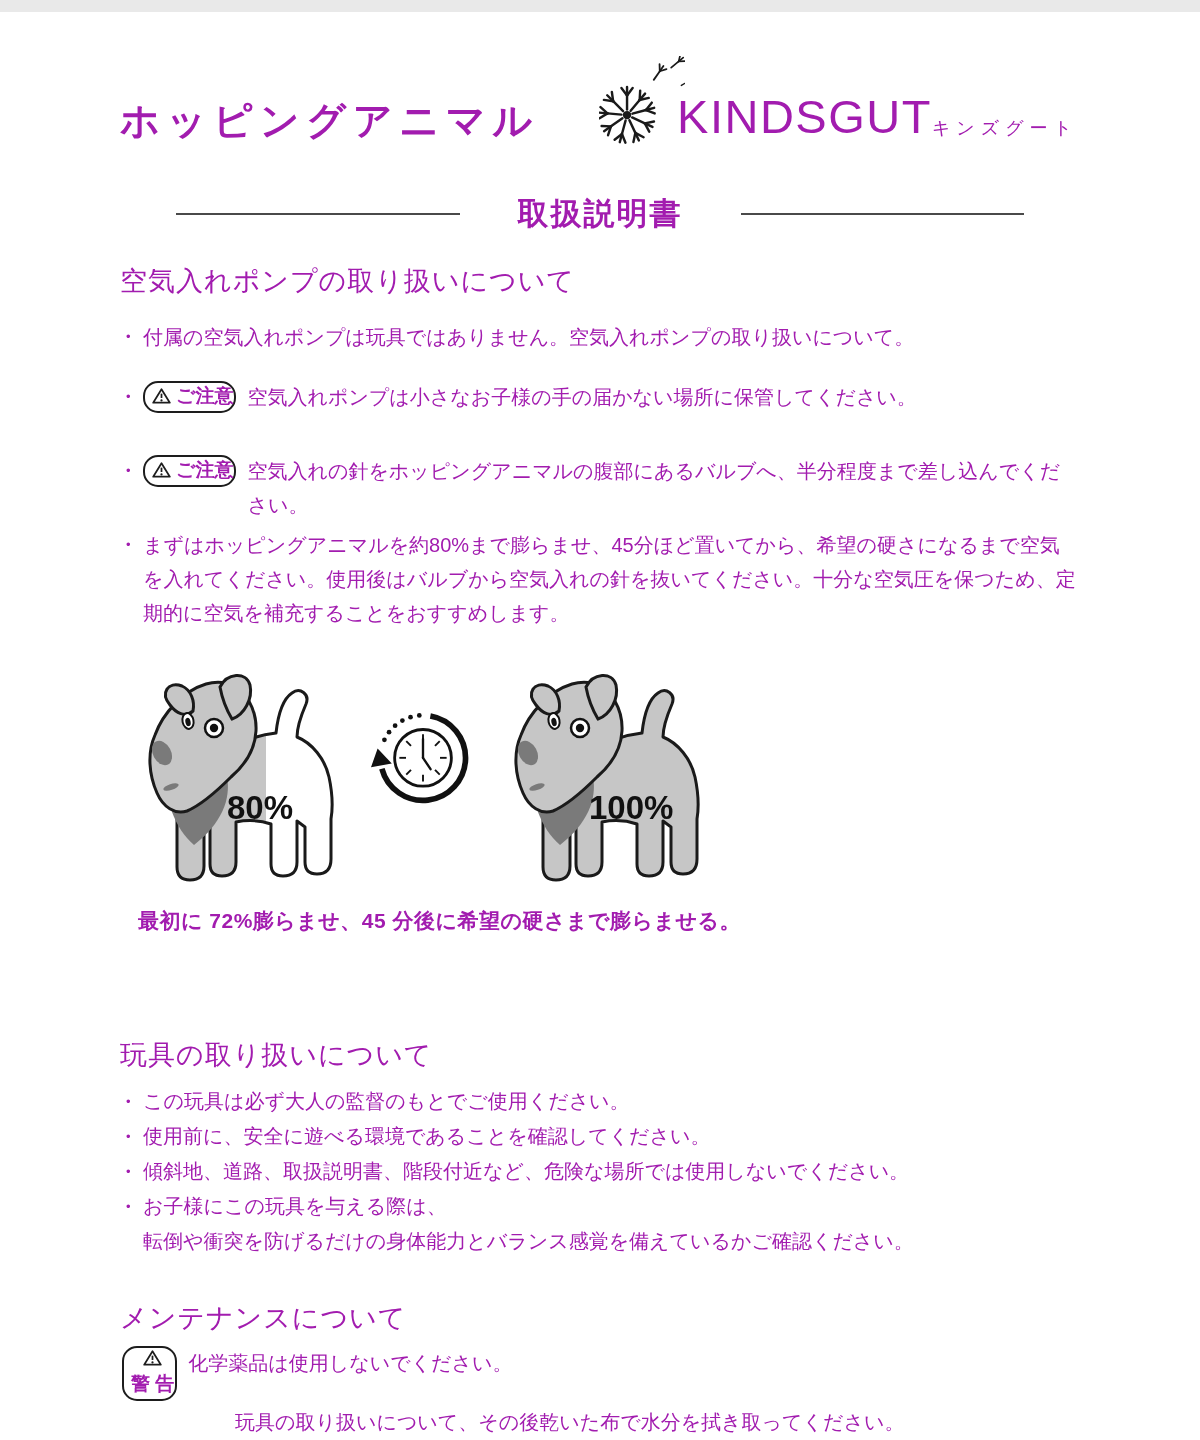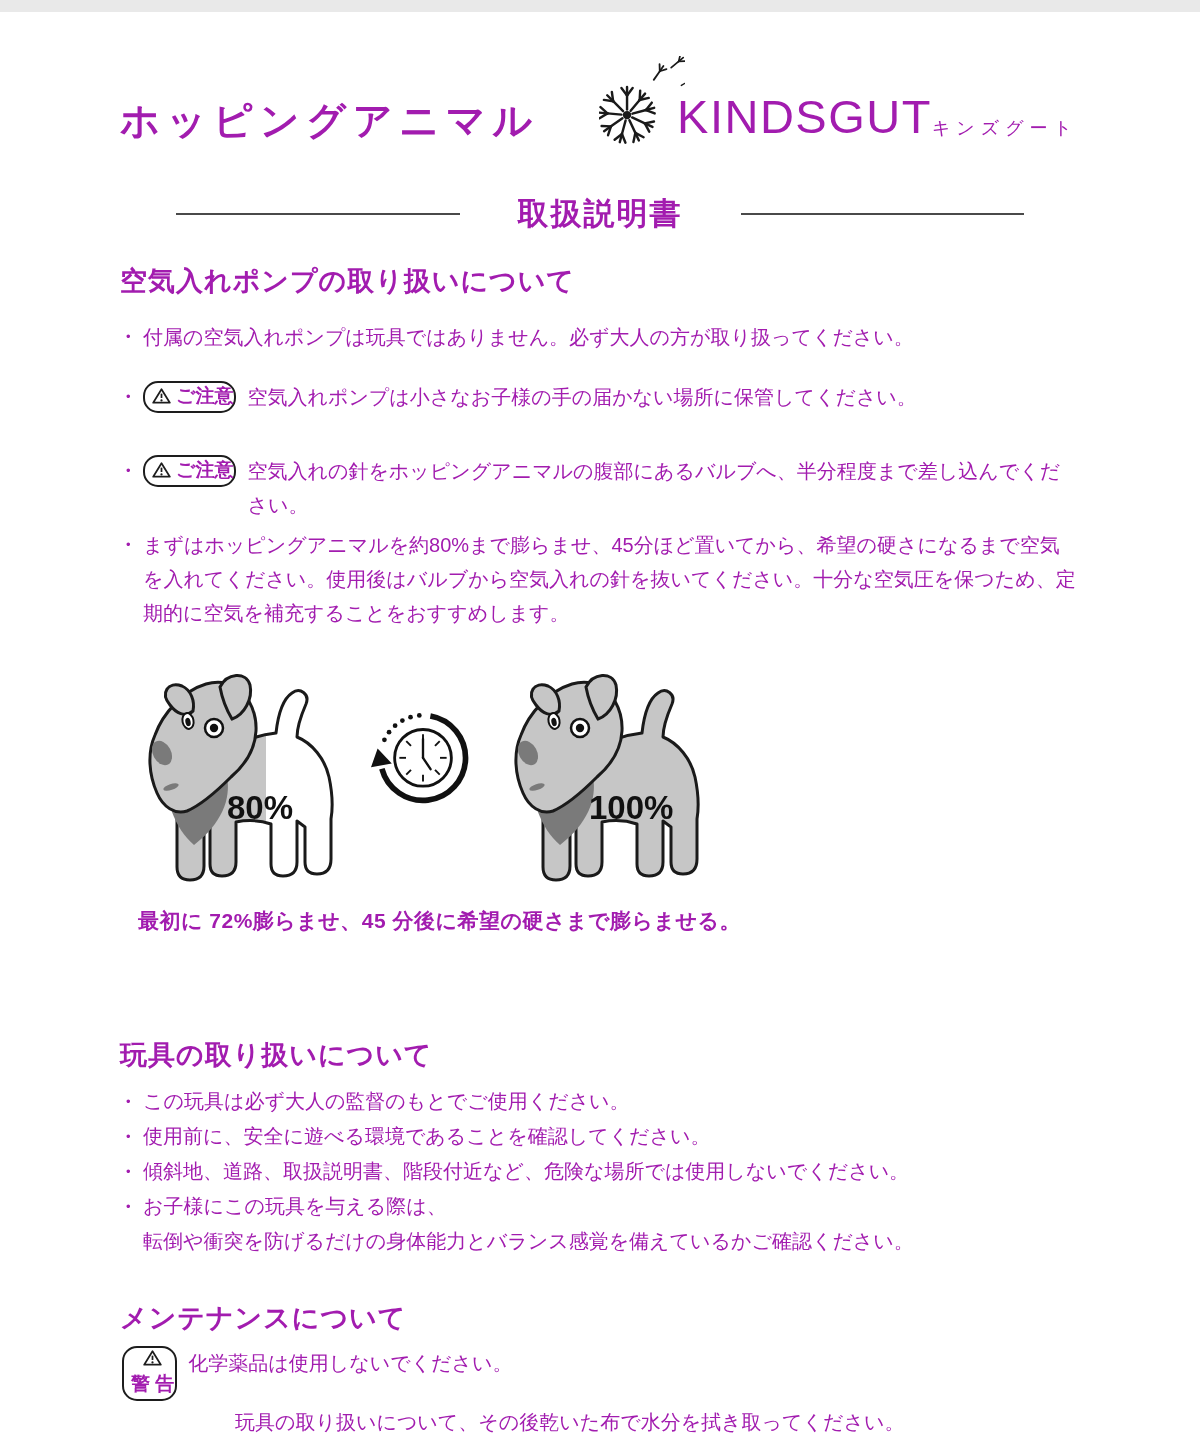--- a/index.html
+++ b/index.html
@@ -20,21 +20,21 @@
   .logo{display:flex;flex-direction:row;align-items:flex-end;}
   .logo-row{display:flex;align-items:flex-end;}
   .logo-icon{width:86px;height:92px;margin-right:-8px;margin-bottom:-8px;}
   .logo-text{font-size:47px;font-weight:400;letter-spacing:1.5px;line-height:1;}
   .logo-sub{font-size:18px;letter-spacing:6px;margin-top:10px;margin-right:2px;}
   
   .doc-title-row{display:flex;align-items:center;gap:58px;margin-top:44px;padding:0 56px;}
   .doc-line{flex:1;height:2px;background:#4a4a4a;}
   .doc-title{font-size:31px;font-weight:bold;letter-spacing:2px;white-space:nowrap;line-height:43px;}
   
-  .sec-heading{font-size:27px;font-weight:bold;letter-spacing:1px;line-height:38px;margin:0;}
+  .sec-heading{font-size:27px;font-weight:normal;letter-spacing:1px;line-height:38px;margin:0;}
   #sec1 .sec-heading{margin-top:27px;}
   .bullet-row{display:flex;align-items:flex-start;font-size:20px;line-height:34px;padding-left:6px;}
   .bullet-char{width:17px;flex:none;font-size:13px;line-height:34px;}
   .row1{margin-top:20px;}
   .row2{margin-top:26px;}
   .row3{margin-top:40px;}
   .row4{margin-top:6px;}
   .bullet-text{flex:1;}
   .badge{
     display:inline-flex;align-items:center;gap:5px;flex:none;
@@ -142,21 +142,21 @@
     <div class="doc-line"></div>
     <div class="doc-title">取扱説明書</div>
     <div class="doc-line"></div>
   </div>
 
   <div id="sec1">
     <h2 class="sec-heading">空気入れポンプの取り扱いについて</h2>
 
     <div class="bullet-row row1">
       <span class="bullet-char">•</span>
-      <span class="bullet-text">付属の空気入れポンプは玩具ではありません。必ず大人の方が取り扱ってください。</span>
+      <span class="bullet-text">付属の空気入れポンプは玩具ではありません。空気入れポンプの取り扱いについて。</span>
     </div>
 
     <div class="bullet-row row2">
       <span class="bullet-char">•</span>
       <span class="badge">
         <svg class="warn-tri" viewBox="0 0 24 22">
           <path d="M12,2.5 L22.5,19.5 L1.5,19.5 Z" fill="none" stroke="#1d1d1d" stroke-width="2.2" stroke-linejoin="round"></path>
           <line x1="12" y1="8" x2="12" y2="13.5" stroke="#1d1d1d" stroke-width="2.2"></line>
           <circle cx="12" cy="16.6" r="1.4" fill="#1d1d1d"></circle>
         </svg>

